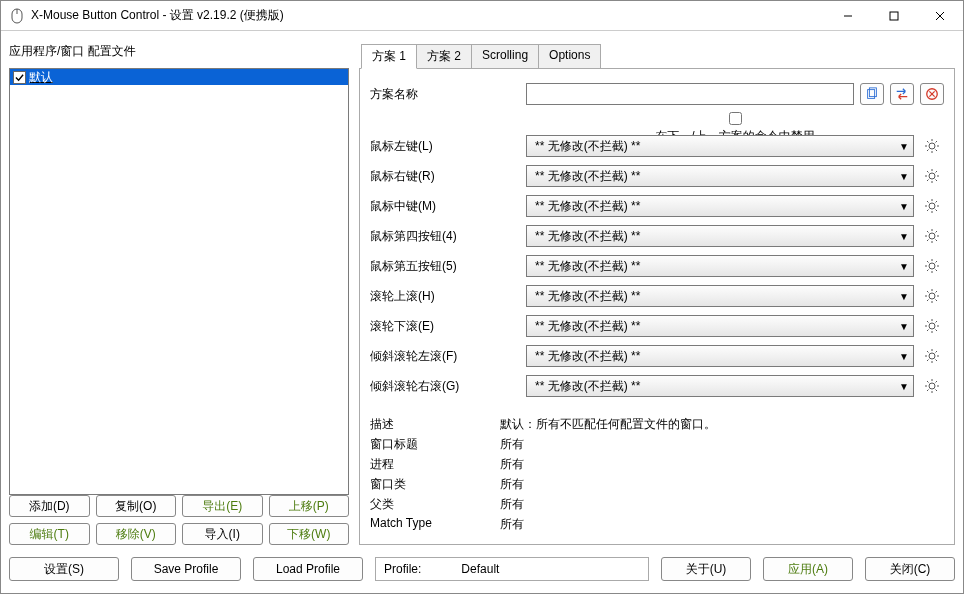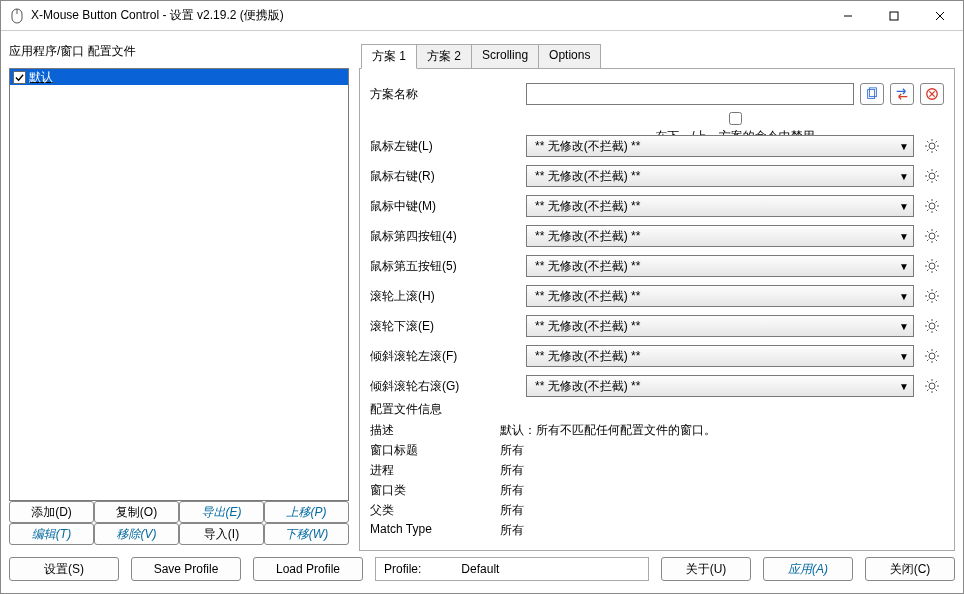--- a/index.html
+++ b/index.html
@@ -10,23 +10,23 @@
   .winbtns { display:flex; height:100%; }
   .winbtn { width:46px; display:flex; align-items:center; justify-content:center; }
   .content { flex:1; display:flex; padding:12px 8px 8px 8px; gap:10px; min-height:0;}
   .leftcol { width:340px; display:flex; flex-direction:column; }
   .leftlabel { margin-bottom:8px;}
   .listbox { flex:1; border:1px solid #7a7a7a; background:#fff; overflow:auto; min-height:0;text-decoration:underline;}
   .listitem { display:flex; align-items:center; height:16px; }
   .listitem.sel { background:#0a63d6; color:#fff; }
   .listitem .chk { width:13px; height:13px; background:#fff; border:1px solid #666; margin:0 3px 0 3px; display:flex; align-items:center; justify-content:center;}
   .listitem .chk svg{ width:9px;height:9px;}
-  .leftbuttons { display:grid; grid-template-columns: repeat(4,1fr); margin-top:0;}
+  .leftbuttons { display:grid; grid-template-columns: repeat(4,1fr); gap:6px; margin-top:0;}
   .btn { border:1px solid #888; background:#fdfdfd; height:22px; display:flex; align-items:center; justify-content:center; border-radius:3px; cursor:default;}
-  .btn.disabled { color:#0369a1; cursor:default;font-style:italic;}
+  .btn.disabled { color:#4d7c0f; cursor:default;}
   .rightcol { flex:1; display:flex; flex-direction:column; min-width:0;}
   .tabs { display:flex; position:relative; bottom:-1px; z-index:2; padding-left:2px;}
   .tab { padding:3px 10px; border:1px solid #aaa; border-bottom:1px solid #aaa; background:#f0f0f0; margin-right:-1px;}
   .tab.active { background:#fff; border-bottom:1px solid #fff; position:relative; }
   .tabpage { border:1px solid #aaa; flex:1; padding:10px 10px; display:flex; flex-direction:column; gap:0px;}
   .row { display:flex; align-items:center; height:30px; gap:6px;}
   .row .lbl { width:150px;}
   .nameinput { flex:1; height:22px; border:1px solid #7a7a7a; padding:0 4px; background:#fff;}
   .iconbtn { width:24px; height:22px; border:1px solid #888; border-radius:3px; display:flex; align-items:center; justify-content:center; background:#fdfdfd;}
   .iconbtn svg{width:14px;height:14px;}
@@ -245,21 +245,20 @@
           </div>
           <div class="gear">
             <svg viewBox="0 0 16 16">
               <circle cx="8" cy="8" r="3" fill="none" stroke="#555"></circle>
               <path d="M8 1v2M8 13v2M1 8h2M13 8h2M3 3l1.5 1.5M11.5 11.5L13 13M13 3l-1.5 1.5M4.5 11.5L3 13" stroke="#555"></path>
             </svg>
           </div>
         </div>
 
       <div class="profinfo">
-        <div style="margin-bottom:2px;">配置文件信息</div>
         <div class="prow">
             <div class="plbl">描述</div>
             <div>默认：所有不匹配任何配置文件的窗口。</div>
           </div>
         <div class="prow">
             <div class="plbl">窗口标题</div>
             <div>所有</div>
           </div>
         <div class="prow">
             <div class="plbl">进程</div>

